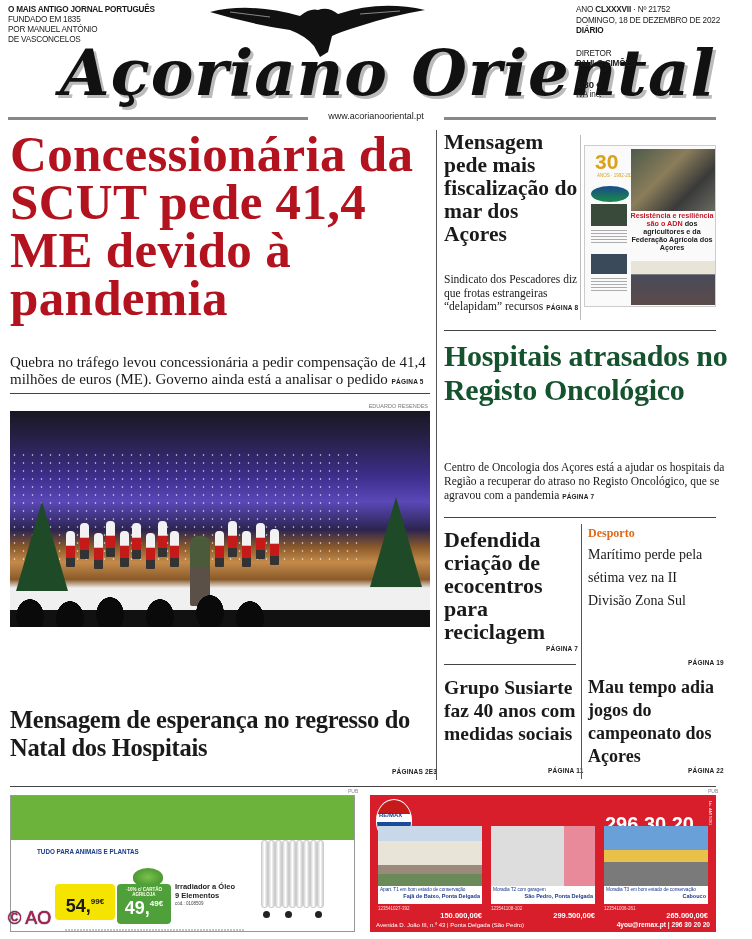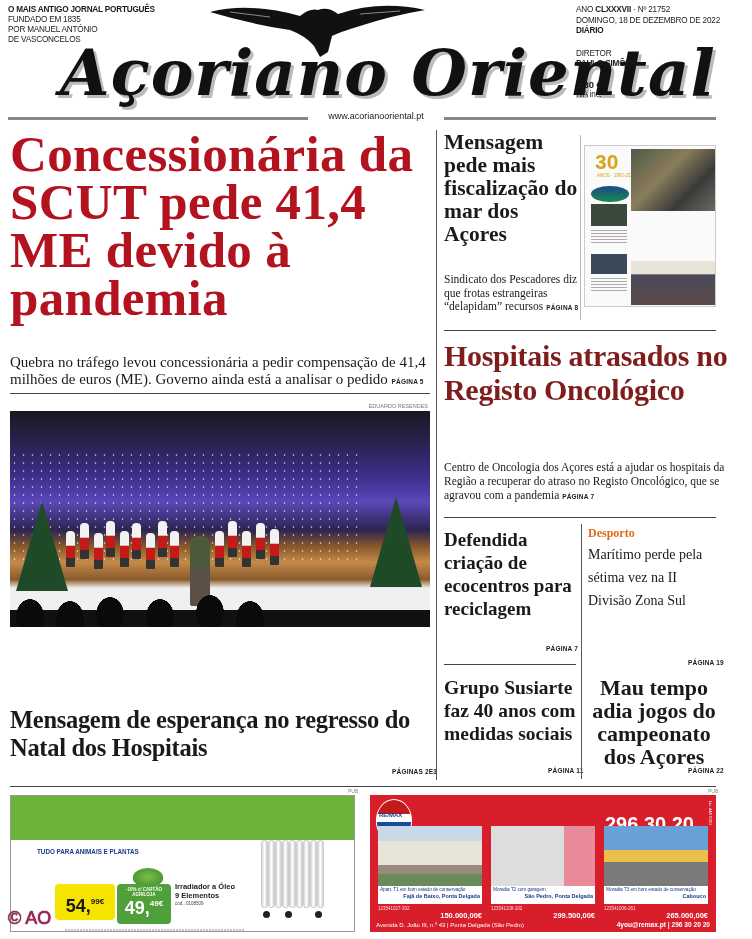--- a/index.html
+++ b/index.html
@@ -61,34 +61,34 @@
   .sup-photo1 { position:absolute; left: 46px; top: 3px; width: 84px; height: 62px; background: linear-gradient(135deg,#4d5a4a,#8a7d5a 40%,#3a3a3a 70%,#6a6a60); }
   .sup-logo { position:absolute; left: 6px; top: 40px; width: 38px; height: 16px; background: linear-gradient(#1a4a8a, #1a8a4a); border-radius: 50%; }
   .sup-title { position:absolute; left: 44px; top: 66px; width: 86px; font-family:"Liberation Sans", sans-serif; font-weight:bold; font-size: 7.2px; line-height: 8px; text-align:center; color:#222; }
   .sup-title .red { color:#c41a2a; }
   .sup-photo2 { position:absolute; left: 46px; top: 115px; width: 84px; height: 44px; background: linear-gradient(#e8e4d8 0%, #e8e4d8 30%, #4a4a5a 31%, #5a4a4a 100%); }
   .sup-side1 { position:absolute; left: 6px; top: 58px; width: 36px; height: 22px; background: #3a4a3a; }
   .sup-side2 { position:absolute; left: 6px; top: 108px; width: 36px; height: 20px; background: #3a4a5a; }
   .sup-lines { position:absolute; left: 6px; width: 36px; height: 14px; background: repeating-linear-gradient(#777 0 1px, transparent 1px 3px); opacity: .6; }
 
   .rule-r { left: 444px; top: 330px; width: 272px; height: 1px; background: #444; }
-  .hosp-title { left: 444px; top: 339px; width: 285px; color: #7f1d1d; font-weight: bold; font-size: 30px; line-height: 34px; letter-spacing: -0.3px; }
+  .hosp-title { left: 444px; top: 339px; width: 285px; color: #14532d; font-weight: bold; font-size: 30px; line-height: 34px; letter-spacing: -0.3px; }
   .hosp-sub { left: 444px; top: 461px; width: 285px; font-size: 11.5px; line-height: 13.8px; }
   .rule-r2 { left: 444px; top: 517px; width: 272px; height: 1px; background: #444; }
 
-  .eco-title { left: 444px; top: 528px; width: 135px; font-weight: bold; font-size: 19px; line-height: 23px; }
+  .eco-title { left: 444px; top: 528px; width: 135px; font-weight: bold; font-size: 22px; line-height: 23px; }
   .eco-pag { left: 546px; top: 645px; }
   .rule-eco { left: 444px; top: 664px; width: 132px; height: 1px; background: #444; }
   .sus-title { left: 444px; top: 676px; width: 135px; font-weight: bold; font-size: 19.5px; line-height: 23px; }
   .sus-pag { left: 548px; top: 767px; }
 
   .desp-label { left: 588px; top: 526px; color: #e06a1a; font-weight: bold; font-size: 12px; font-family: "Liberation Serif", serif; }
   .mar-title { left: 588px; top: 543px; width: 132px; font-weight: normal; font-size: 14px; line-height: 23px; }
   .mar-pag { left: 688px; top: 659px; }
-  .mau-title { left: 588px; top: 676px; width: 132px; font-weight: bold; font-size: 22px; line-height: 23px; text-align: center; }
+  .mau-title { left: 588px; top: 676px; width: 132px; font-weight: bold; font-size: 18px; line-height: 23px; }
   .mau-pag { left: 688px; top: 767px; }
 
   .rule-ads { left: 10px; top: 786px; width: 706px; height: 1px; background: #444; }
   .pub { font-family:"Liberation Sans", sans-serif; font-size: 5px; color:#888; }
 
   
   .ad-agri { left: 10px; top: 795px; width: 345px; height: 137px; border: 1px solid #999; background: #fff; overflow:hidden; }
   .agri-band { position:absolute; left:0; top: 0; width:100%; height: 44px; background: #6bb33a; }
   .agri-logo { position:absolute; left: 30px; top: 13px; width: 85px; height: 36px; border: 3px solid #1a3a8a; border-radius: 18px; background:#fff; text-align:center; }
   .agri-logo span { font-family:"Liberation Sans", sans-serif; font-weight:bold; font-size: 19px; color:#6bb33a; line-height: 29px; -webkit-text-stroke: 0.6px #1a3a8a; }
@@ -210,20 +210,24 @@
 
 <div class="abs supplement">
   <div class="sup-30">30</div>
   <div class="sup-anos">ANOS · 1992-2022</div>
   <div class="sup-photo1"></div>
   <div class="sup-logo"></div>
   <div class="sup-side1"></div>
   <div class="sup-lines" style="top:84px"></div>
   <div class="sup-side2"></div>
   <div class="sup-lines" style="top:132px"></div>
+  <div class="sup-title">
+    <span class="red">Resistência e resiliência são o ADN</span>
+    <span>dos agricultores e da Federação Agrícola dos Açores</span>
+  </div>
   <div class="sup-photo2"></div>
 </div>
 
 <div class="abs rule-r"></div>
 <div class="abs hosp-title">Hospitais atrasados no Registo Oncológico</div>
 <div class="abs hosp-sub">
   <span>Centro de Oncologia dos Açores está a ajudar os hospitais da Região a recuperar do atraso no Registo Oncológico, que se agravou com a pandemia</span>
   <span class="pag">PÁGINA 7</span>
 </div>
 <div class="abs rule-r2"></div>

